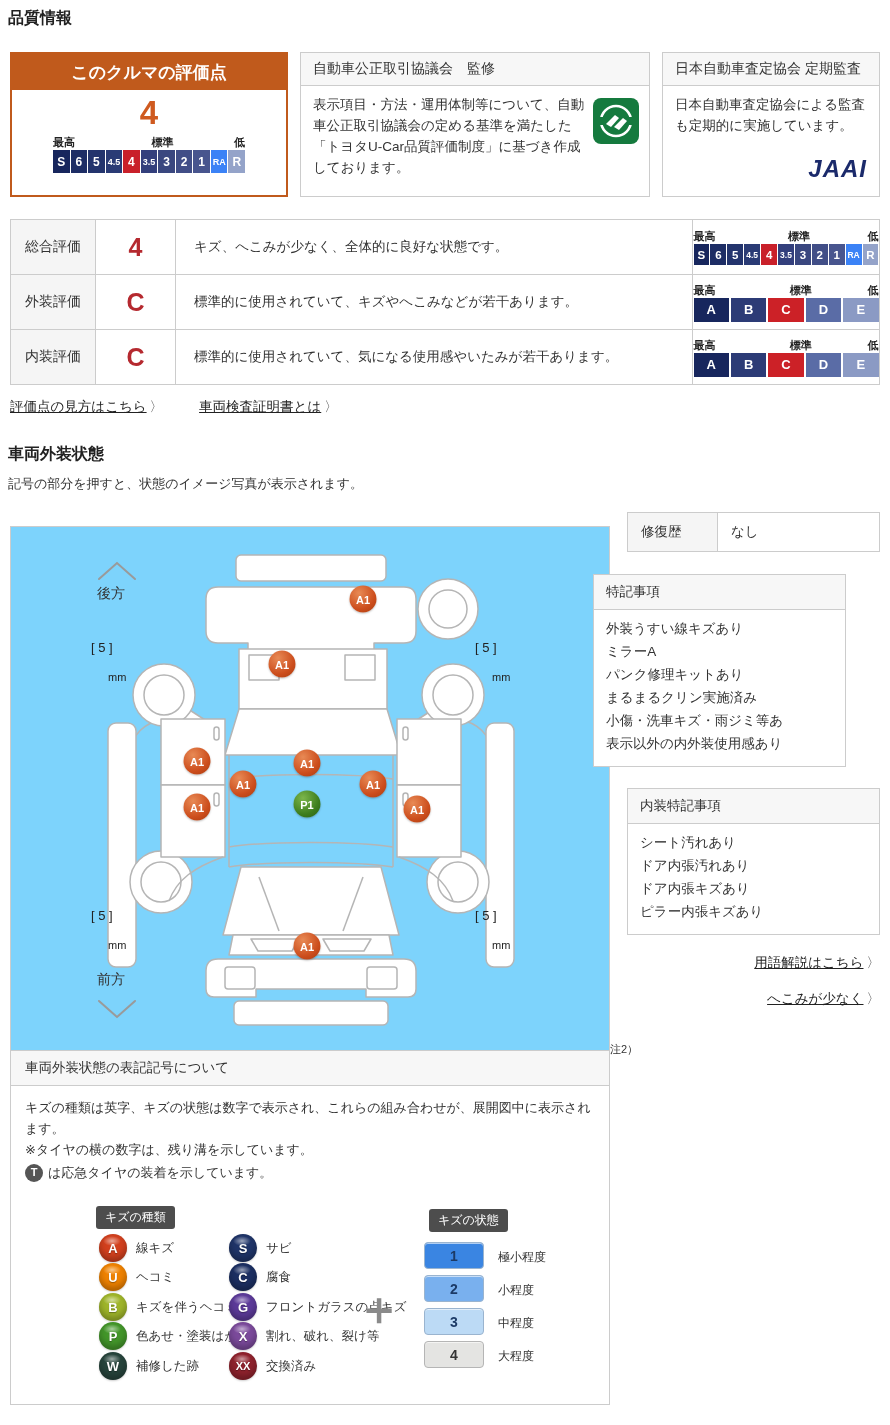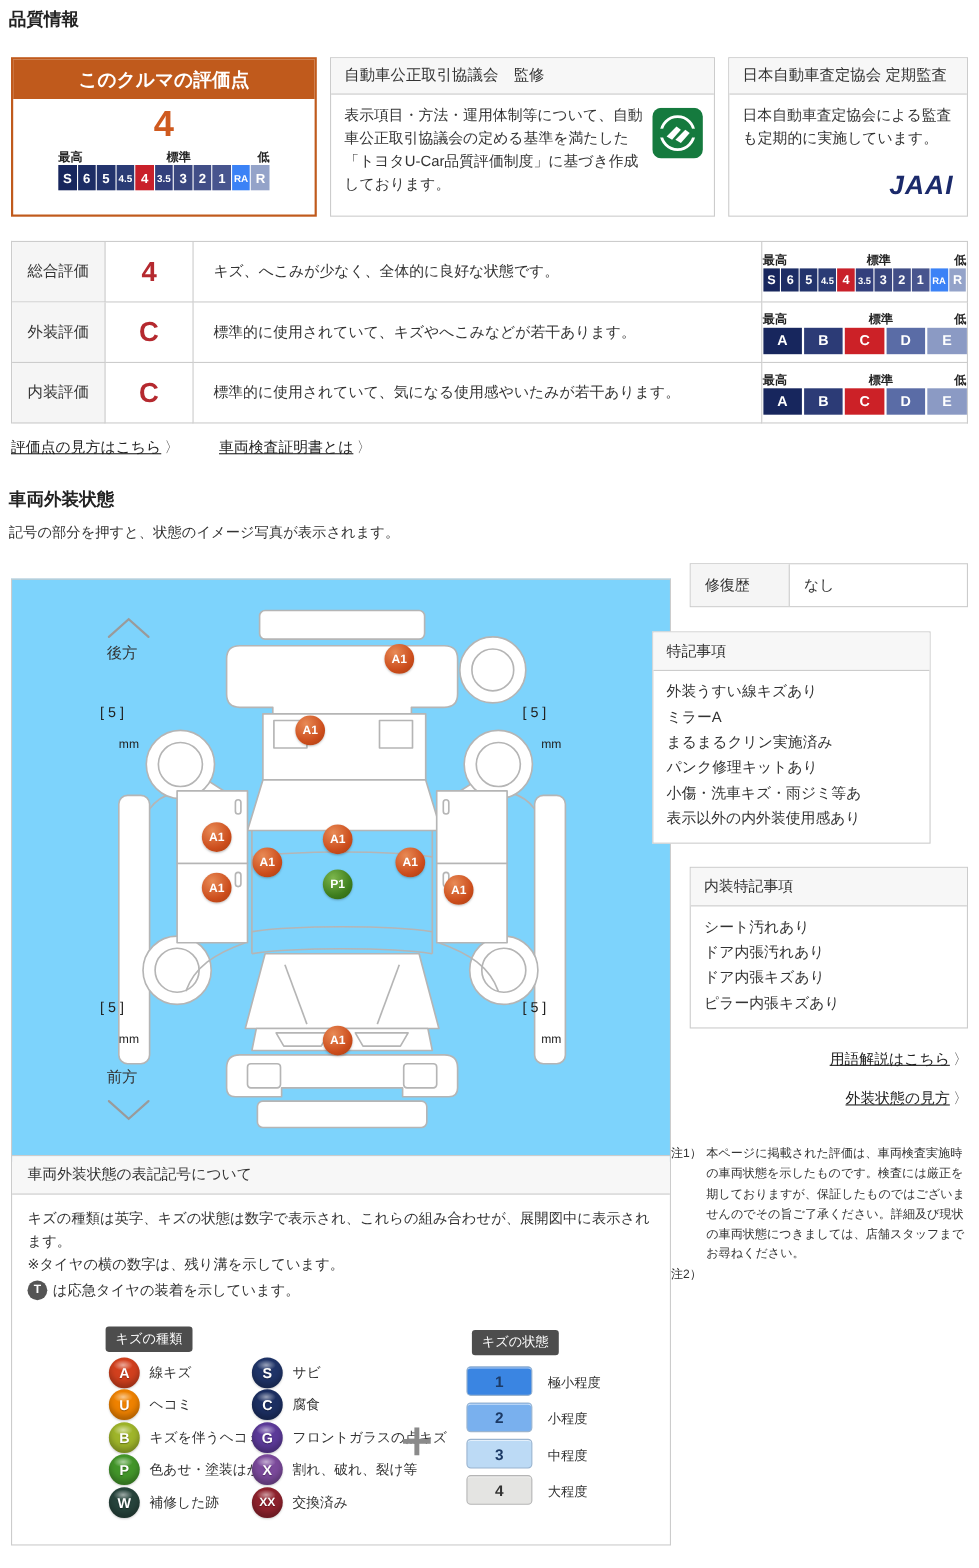--- a/index.html
+++ b/index.html
@@ -357,45 +357,41 @@
   <div class="abs repair">
     <div class="lab">修復歴</div>
     <div>なし</div>
   </div>
 
   <div class="abs note-box nb1">
     <div class="hd">特記事項</div>
     <ul>
       <li>外装うすい線キズあり</li>
       <li>ミラーA</li>
+      <li>パンク修理キットあり</li>
       <li>まるまるクリン実施済み</li>
-      <li>パンク修理キットあり</li>
       <li>小傷・洗車キズ・雨ジミ等あ</li>
       <li>表示以外の内外装使用感あり</li>
     </ul>
   </div>
 
   <div class="abs note-box nb2">
     <div class="hd">内装特記事項</div>
     <ul>
       <li>シート汚れあり</li>
       <li>ドア内張汚れあり</li>
       <li>ドア内張キズあり</li>
       <li>ピラー内張キズあり</li>
     </ul>
   </div>
 
   <div class="abs link link-right lr1"><u>用語解説はこちら</u><span class="chev">〉</span></div>
-  <div class="abs link link-right lr2"><u>外装状態の見方</u><span class="chev">〉</span></div>
+  <div class="abs link link-right lr2"><u>へこみが少なく</u><span class="chev">〉</span></div>
 
   <div class="abs footnotes">
-    <div class="fnote">
-      <span class="fl">注1）</span>
-      <span class="ft">本ページに掲載された評価は、車両検査実施時の車両状態を示したものです。検査には厳正を期しておりますが、保証したものではございませんのでその旨ご了承ください。詳細及び現状の車両状態につきましては、店舗スタッフまでお尋ねください。</span>
-    </div>
     <div class="fnote">
       <span class="fl">注2）</span>
     </div>
   </div>
 
   <div class="abs legend-box">
     <div class="hd">車両外装状態の表記記号について</div>
     <div class="legend-body">
       <div>キズの種類は英字、キズの状態は数字で表示され、これらの組み合わせが、展開図中に表示されます。</div>
       <div>※タイヤの横の数字は、残り溝を示しています。</div>

